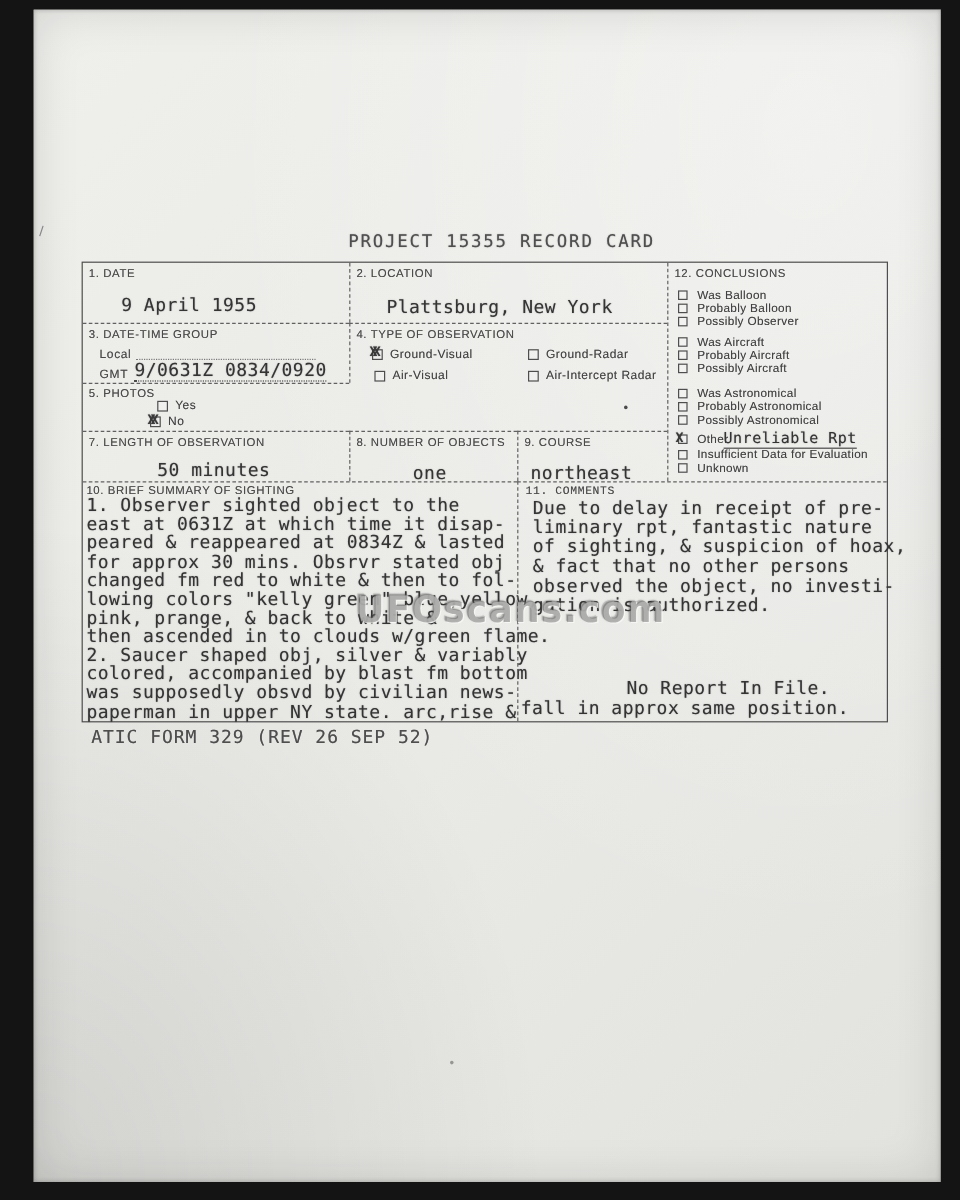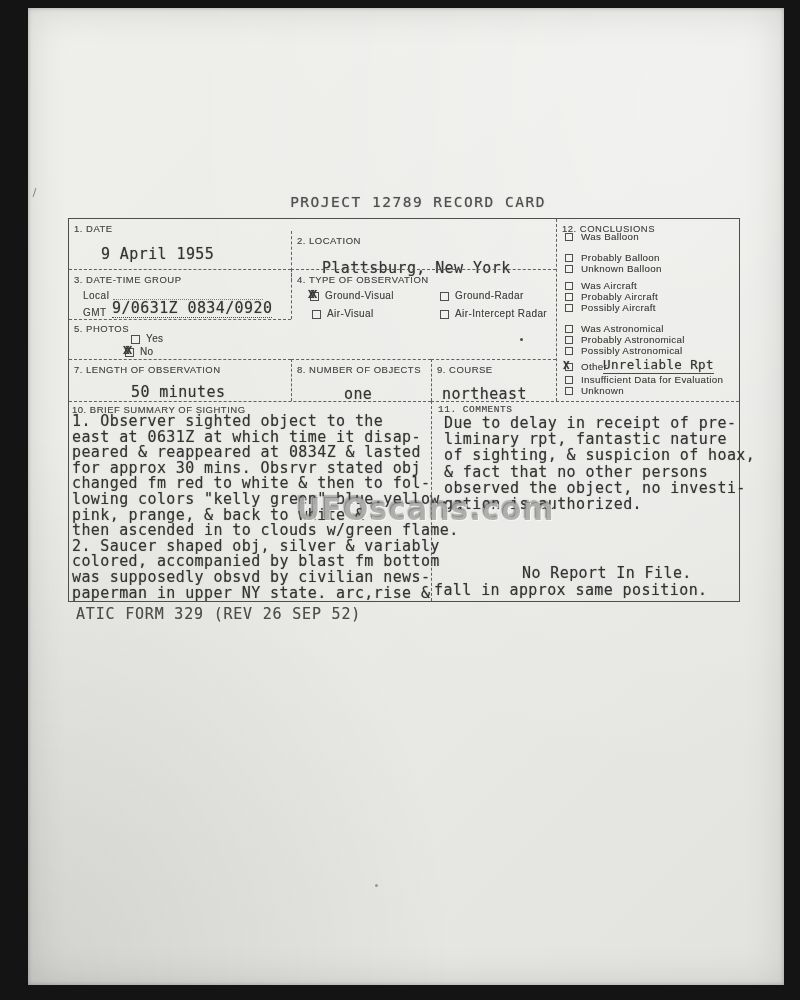--- a/index.html
+++ b/index.html
@@ -63,45 +63,45 @@
     position:absolute;left:48px;top:597px;font-size:15px;letter-spacing:.8px;color:#4e4e4e;
     text-shadow:0 0 .5px rgba(90,90,90,.6);
   }
   .speck{position:absolute;background:#4a4a4a;border-radius:50%;}
 </style>
 </head>
 <body>
 
 <div class="paper">
 
-  <div class="title">PROJECT 12789 RECORD CARD</div>
+  <div class="title">PROJECT 15355 RECORD CARD</div>
 
   <div class="form-table">
 
     <div class="cell no-l no-t" style="left:0;top:0;width:222px;height:50px;">
       <span class="lbl" style="left:5px;top:4px;">1. DATE</span>
       <span class="typed" style="left:32px;top:28px;">9 April 1955</span>
     </div>
 
-    <div class="cell no-t" style="left:222px;top:12px;width:265px;height:50px;">
+    <div class="cell no-t" style="left:222px;top:0;width:265px;height:50px;">
       <span class="lbl" style="left:5px;top:4px;">2. LOCATION</span>
       <span class="typed" style="left:30px;top:30px;">Plattsburg, New York</span>
     </div>
 
     <div class="cell no-t" style="left:487px;top:0;width:183px;height:182px;">
       <span class="lbl" style="left:5px;top:4px;">12. CONCLUSIONS</span>
 
-      <div class="conc-row" style="left:8px;top:12px;">
+      <div class="conc-row" style="left:8px;top:22px;">
         <span class="cbx"><span class="cbxmark"></span></span><span>Was Balloon</span>
       </div>
       <div class="conc-row" style="left:8px;top:33px;">
         <span class="cbx"><span class="cbxmark"></span></span><span>Probably Balloon</span>
       </div>
       <div class="conc-row" style="left:8px;top:44px;">
-        <span class="cbx"><span class="cbxmark"></span></span><span>Unknown Balloon</span>
+        <span class="cbx"><span class="cbxmark"></span></span><span>Possibly Observer</span>
       </div>
 
       <div class="conc-row" style="left:8px;top:61px;">
         <span class="cbx"><span class="cbxmark"></span></span><span>Was Aircraft</span>
       </div>
       <div class="conc-row" style="left:8px;top:72px;">
         <span class="cbx"><span class="cbxmark"></span></span><span>Probably Aircraft</span>
       </div>
       <div class="conc-row" style="left:8px;top:83px;">
         <span class="cbx"><span class="cbxmark"></span></span><span>Possibly Aircraft</span>

